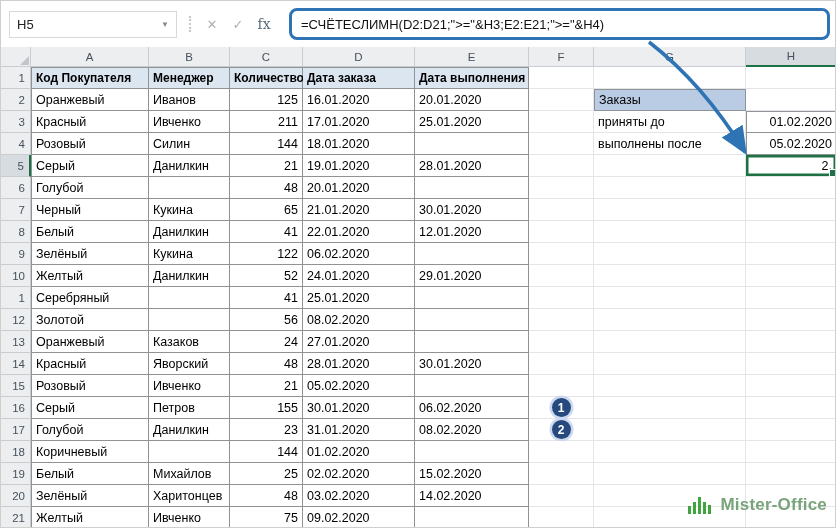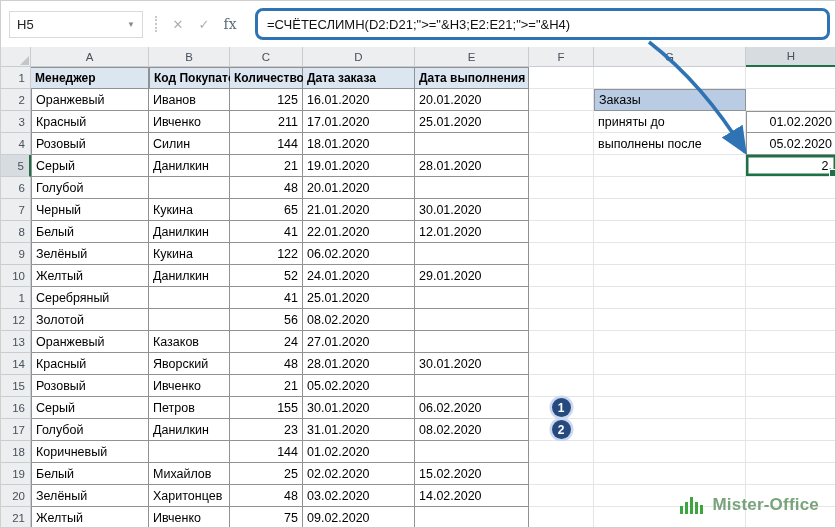--- a/index.html
+++ b/index.html
@@ -2,21 +2,21 @@
 <html><head>
 <meta charset="utf-8">
 <style>
   *{box-sizing:border-box;margin:0;padding:0;}
   html,body{width:836px;height:528px;}
   body{font-family:"Liberation Sans",sans-serif;background:#fff;}
   .app{position:relative;width:836px;height:528px;background:#fff;overflow:hidden;border:1px solid #CFCFCF;}
 
   
   .formula-row{height:46px;display:flex;align-items:center;background:#fff;}
-  .name-box{width:134px;height:27px;margin-left:8px;border:1px solid #D9D9D9;display:flex;align-items:center;justify-content:space-between;padding:0 7px;font-size:13px;color:#222;background:#fff;}
+  .name-box{width:168px;height:27px;margin-left:8px;border:1px solid #D9D9D9;display:flex;align-items:center;justify-content:space-between;padding:0 7px;font-size:13px;color:#222;background:#fff;}
   .nb-caret{color:#8a8a8a;font-size:8px;}
   .dots{width:0;height:16px;border-left:2px dotted #C8C8C8;margin:0 8px 0 12px;}
   .fbtn{width:26px;text-align:center;font-size:13px;color:#AFAFAF;}
   .fx{color:#5c6b7a;font-family:"DejaVu Serif",serif;font-size:14px;}
   .formula-box{flex:1;height:32px;margin:0 5px 0 12px;border:3px solid #2E74B5;border-radius:8px;display:flex;align-items:center;padding-left:9px;font-size:13px;color:#111;background:#fff;white-space:nowrap;overflow:hidden;}
 
   
   #grid{position:absolute;left:0;top:46px;display:grid;}
   .corner{background:#ECEEF0;border-right:1px solid #C9CDD2;border-bottom:1px solid #C9CDD2;position:relative;}
   .corner::after{content:"";position:absolute;right:1px;bottom:1px;width:0;height:0;border-left:9px solid transparent;border-bottom:9px solid #C2C6CB;}
@@ -32,21 +32,21 @@
   .num{justify-content:flex-end;}
   .panel-title{background:#B9CCE4;border:1px solid #8F9396;}
   .hbox{border-left:1px solid #8F9396;border-right:1px solid #8F9396;border-bottom:1px solid #8F9396;}
   .hbox-top{border-top:1px solid #8F9396;}
   .sel{position:relative;box-shadow:inset 0 0 0 2.5px #1E7145;}
   .sel::after{content:"";position:absolute;right:-1px;bottom:-1px;width:6px;height:6px;background:#1E7145;border:1px solid #fff;}
   .badgewrap{justify-content:center;}
   .badge{width:19px;height:19px;border-radius:50%;background:#26497E;color:#fff;font-size:12px;font-weight:bold;display:flex;align-items:center;justify-content:center;box-shadow:0 0 0 2.5px #CBD8EF;}
 
   .arrow-svg{position:absolute;left:0;top:0;pointer-events:none;z-index:20;}
-  .logo{position:absolute;right:16px;bottom:10px;display:flex;align-items:center;gap:7px;z-index:10;}
+  .logo{position:absolute;right:8px;bottom:10px;display:flex;align-items:center;gap:7px;z-index:10;}
   .logo-text{font-size:17px;font-weight:bold;color:#79A47B;letter-spacing:.2px;}
 </style>
 </head>
 <body>
 
 <div class="app">
 
   <div class="formula-row">
     <div class="name-box">
       <span>H5</span>
@@ -65,22 +65,22 @@
       <div class="corner"></div>
       <div class="colhdr">A</div>
       <div class="colhdr">B</div>
       <div class="colhdr">C</div>
       <div class="colhdr">D</div>
       <div class="colhdr">E</div>
       <div class="colhdr">F</div>
       <div class="colhdr">G</div>
       <div class="colhdr selcol">H</div>
       <div class="rowhdr">1</div>
+      <div class="c tb tb-top tb-left thead">Код Покупателя</div>
       <div class="c tb tb-top thead">Менеджер</div>
-      <div class="c tb tb-top tb-left thead">Код Покупателя</div>
       <div class="c tb tb-top thead">Количество</div>
       <div class="c tb tb-top thead">Дата заказа</div>
       <div class="c tb tb-top thead">Дата выполнения</div>
       <div class="c"></div>
       <div class="c"></div>
       <div class="c"></div>
       <div class="rowhdr">2</div>
       <div class="c tb tb-left">Оранжевый</div>
       <div class="c tb">Иванов</div>
       <div class="c tb num">125</div>

